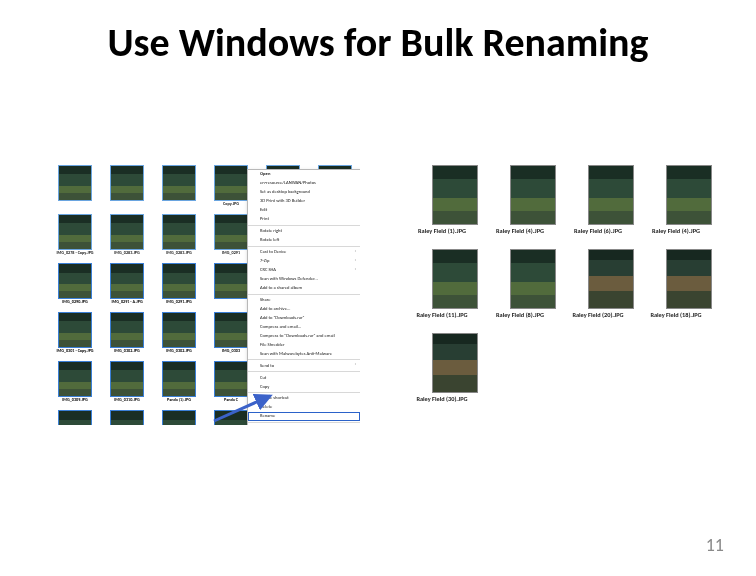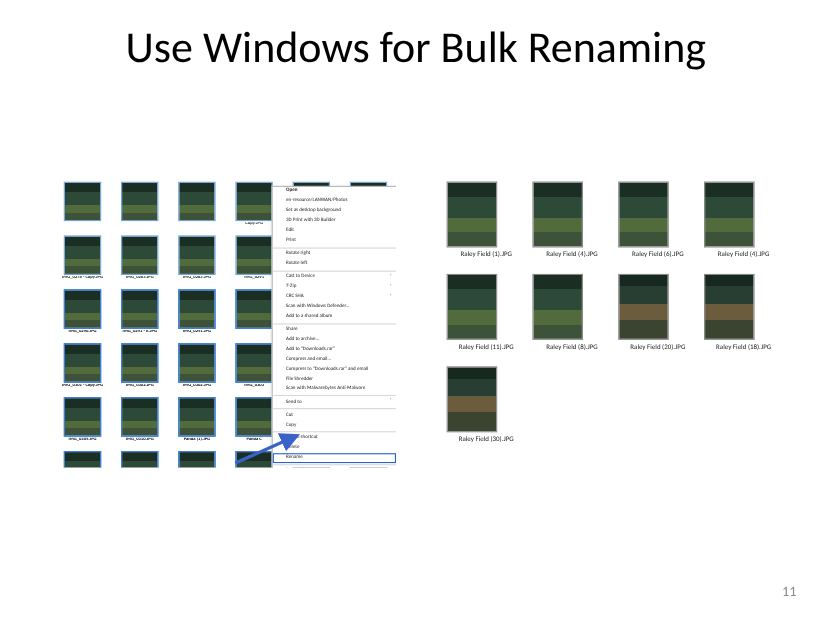--- a/index.html
+++ b/index.html
@@ -6,21 +6,21 @@
   body{
     width:756px;height:576px;
     font-family:Calibri,Arial,sans-serif;
     background:#fff;color:#000;
     position:relative;
     box-sizing:border-box;
   }
   .slide{position:relative;width:100%;height:100%;}
   .title{
     position:absolute;top:18px;left:0;right:0;
-    text-align:center;font-size:40px;font-weight:400;
+    text-align:center;font-size:40px;font-weight:700;
   }
   .panels{
     position:absolute;top:165px;left:50px;right:50px;
     display:flex;justify-content:space-between;
   }
 
   
   .left-panel{
     width:310px;height:260px;position:relative;overflow:hidden;
   }
@@ -61,34 +61,34 @@
 
   
   .right-panel{
     width:300px;height:260px;
   }
   .right-grid{
     display:grid;grid-template-columns:repeat(4,1fr);
     grid-auto-rows:80px;gap:4px 6px;
   }
   .rthumb{
-    display:flex;flex-direction:column;align-items:flex-start;
-    font-size:6.3px;font-weight:400;color:#222;
+    display:flex;flex-direction:column;align-items:flex-end;
+    font-size:6.3px;font-weight:700;color:#222;
   }
   .rthumb .pic{
     width:44px;height:58px;border:0.5px solid #888;
     background:linear-gradient(180deg,#1a2e24 0 22%,#2d4a38 22% 55%,#516b3c 55% 78%,#3d5238 78% 100%);
   }
   .rthumb .pic.v2{
     background:linear-gradient(180deg,#172820 0 18%,#283e33 18% 45%,#6b5c3e 45% 70%,#3a4430 70% 100%);
   }
   .rthumb .lbl{text-align:center;margin-top:2px;width:72px;}
 
   .pagenum{
-    position:absolute;right:32px;bottom:30px;font-size:13px;color:#8a8a8a;
+    position:absolute;right:32px;bottom:20px;font-size:18px;color:#8a8a8a;
   }
 </style>
 </head>
 <body>
 
 <div class="slide">
 
   <div class="title">Use Windows for Bulk Renaming</div>
 
   <div class="panels">

